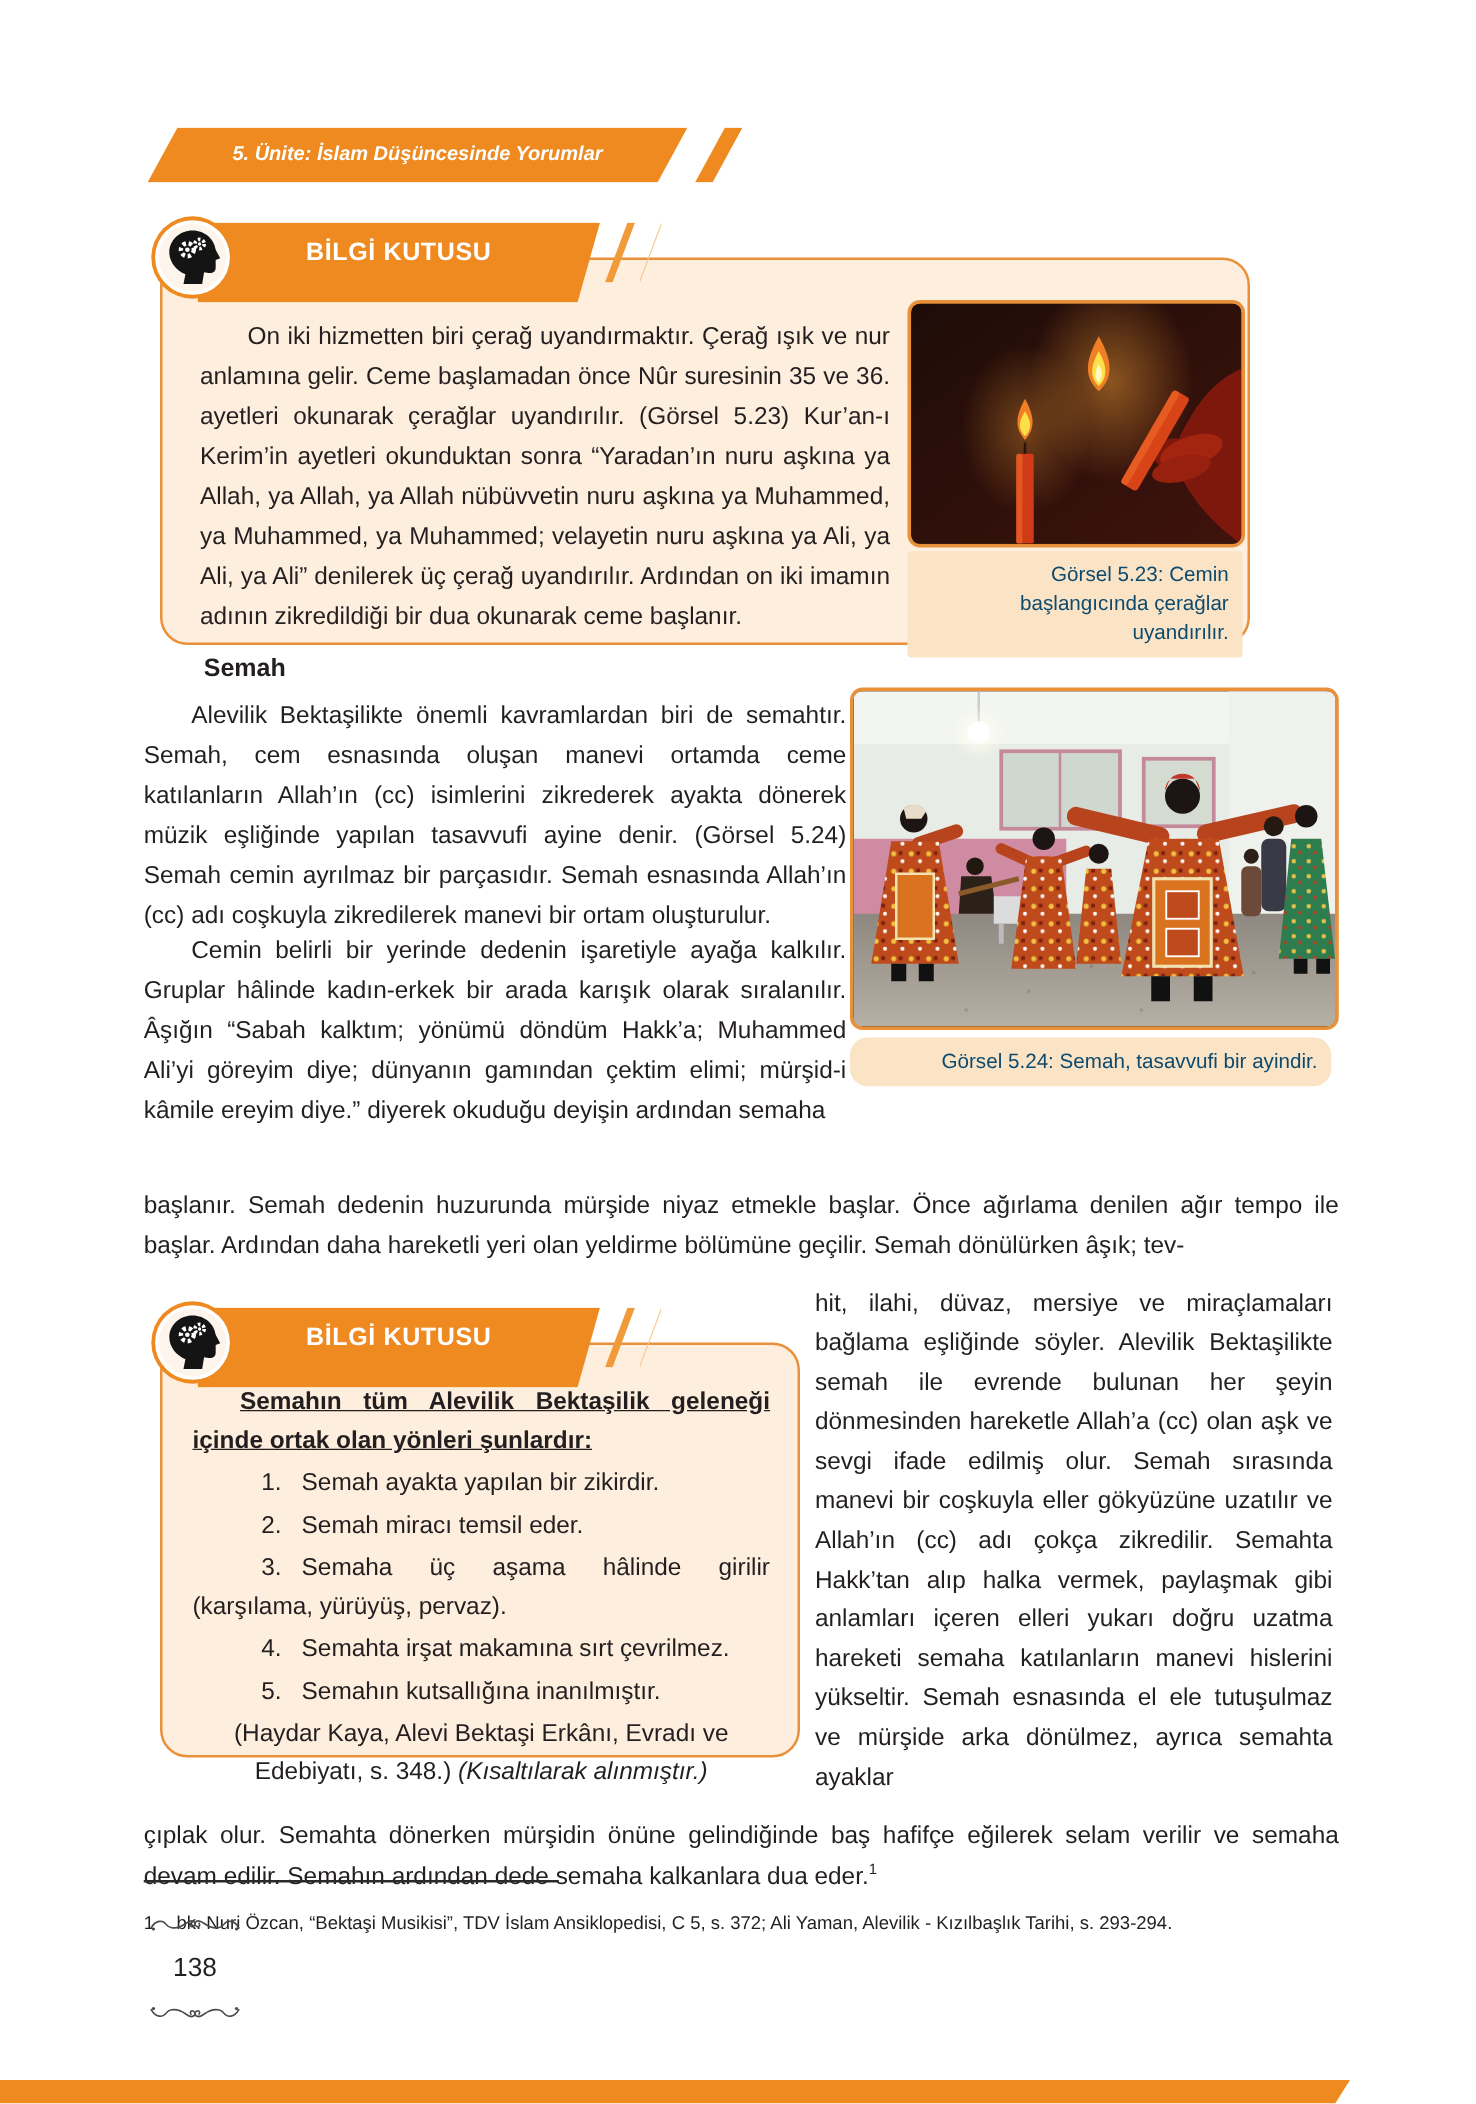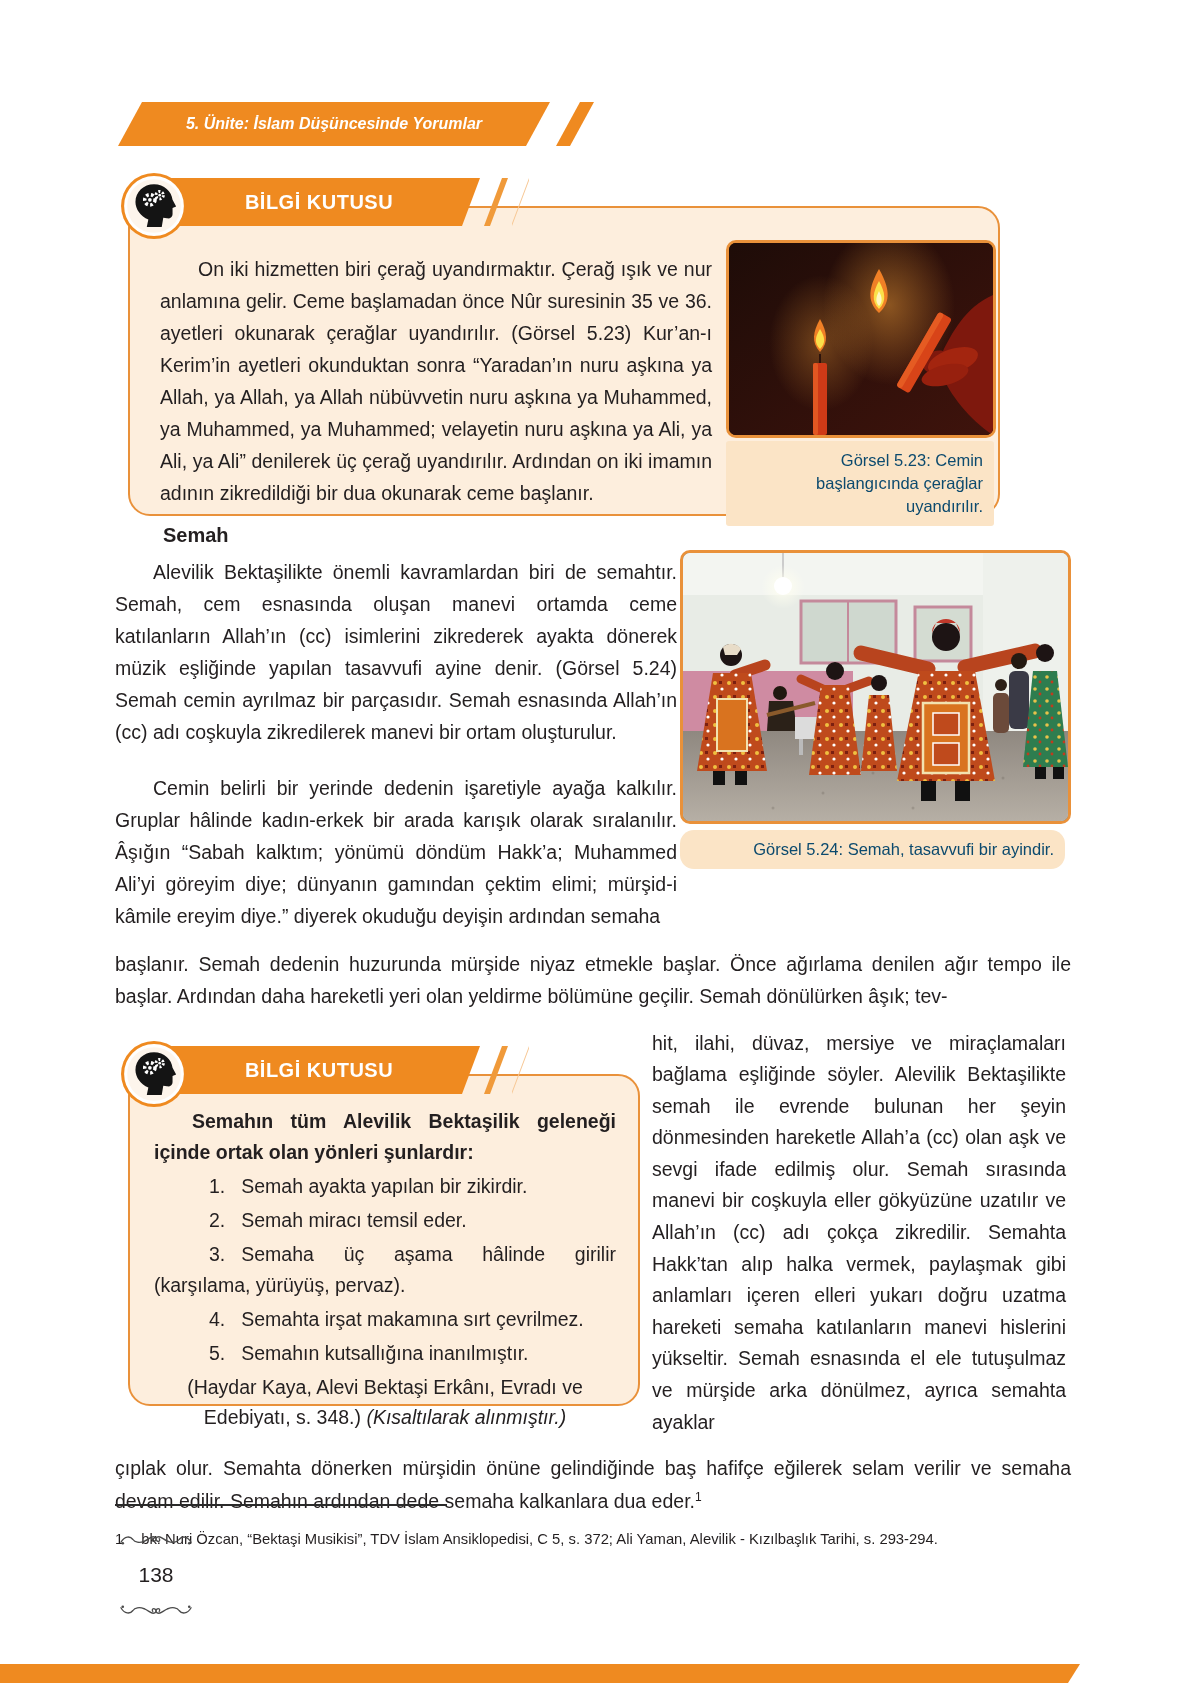--- a/index.html
+++ b/index.html
@@ -11,21 +11,21 @@
   .banner{left:118px;top:102px;width:432px;height:44px;background:#ef8a20;
           clip-path:polygon(24px 0,100% 0,calc(100% - 24px) 100%,0 100%);
           color:#fff;font-size:16px;font-weight:bold;font-style:italic;
           line-height:44px;text-align:center;}
   .banner-stripe{left:556px;top:102px;width:38px;height:44px;background:#ef8a20;
           clip-path:polygon(24px 0,100% 0,calc(100% - 24px) 100%,0 100%);}
 
   
   .infobox .box-bg{position:absolute;left:0;width:100%;background:#fdeedd;
           border:2.5px solid #e9913a;border-radius:22px;box-sizing:border-box;}
-  .pill{position:absolute;height:48px;background:#ef8a20;color:#fff;font-weight:bold;
+  .pill{position:absolute;height:64px;background:#ef8a20;color:#fff;font-weight:bold;
         font-size:20px;line-height:48px;text-align:center;letter-spacing:.5px;
         clip-path:polygon(0 0,100% 0,calc(100% - 18px) 100%,0 100%);z-index:3;}
   .chev{position:absolute;height:48px;z-index:3;
         clip-path:polygon(18px 0,100% 0,calc(100% - 18px) 100%,0 100%);}
   .chev-a{background:#f09a3a;width:24px;}
   .chev-b{background:#f7c793;width:17px;}
   .box-icon{position:absolute;z-index:4;width:68px;height:68px;}
 
   .box1{left:128px;top:178px;width:872px;height:338px;}
   .box1 .box-bg{top:28px;height:310px;}
@@ -42,29 +42,29 @@
              background:#000;z-index:2;}
   .img1{left:726px;top:240px;width:264px;height:192px;}
   .cap{background:#fbe4c6;border-radius:3px;font-size:16.5px;line-height:23px;
        padding:8px 11px;box-sizing:border-box;z-index:2;color:#0c4a6e;text-align:right;}
   .cap1{left:726px;top:441px;width:268px;}
   .img2{left:680px;top:550px;width:385px;height:268px;}
   .cap2{left:680px;top:830px;width:385px;border-radius:14px;}
 
   .semah-h{left:163px;top:524px;font-size:20px;font-weight:bold;margin:0;}
   .para1{left:115px;top:556px;width:562px;}
-  .para2l{left:115px;top:772px;width:562px;}
+  .para2l{left:115px;top:744px;width:562px;}
   .para2f{left:115px;top:928px;width:956px;}
   .rightcol{left:652px;top:1008px;width:414px;line-height:31.6px;}
   .para3{left:115px;top:1432px;width:956px;line-height:33px;}
   sup.fnref{font-size:12px;vertical-align:super;line-height:0;}
 
   .b2-body{position:absolute;left:26px;top:60px;width:462px;z-index:2;}
   .b2-body p{margin:0 0 3px 0;}
-  .b2-intro{font-weight:bold;line-height:31px;}
+  .b2-intro{font-weight:bold;line-height:31px;text-decoration:underline;}
   .b2-item{text-indent:55px;line-height:31px;}
   .b2-item .num{margin-right:16px;}
   .b2-cite{text-align:center;line-height:30px;margin-top:4px;}
   .cit-note{font-style:italic;text-align:right;}
 
   .fn-rule{left:115px;top:1504px;width:332px;border-top:2px solid #2a2a2a;height:0;}
   .footnote{left:115px;top:1514px;width:920px;font-size:14.8px;line-height:20px;}
   .footnote .fn-num{margin-right:18px;}
 
   .pagenum-block{left:116px;top:1532px;width:80px;text-align:center;}

